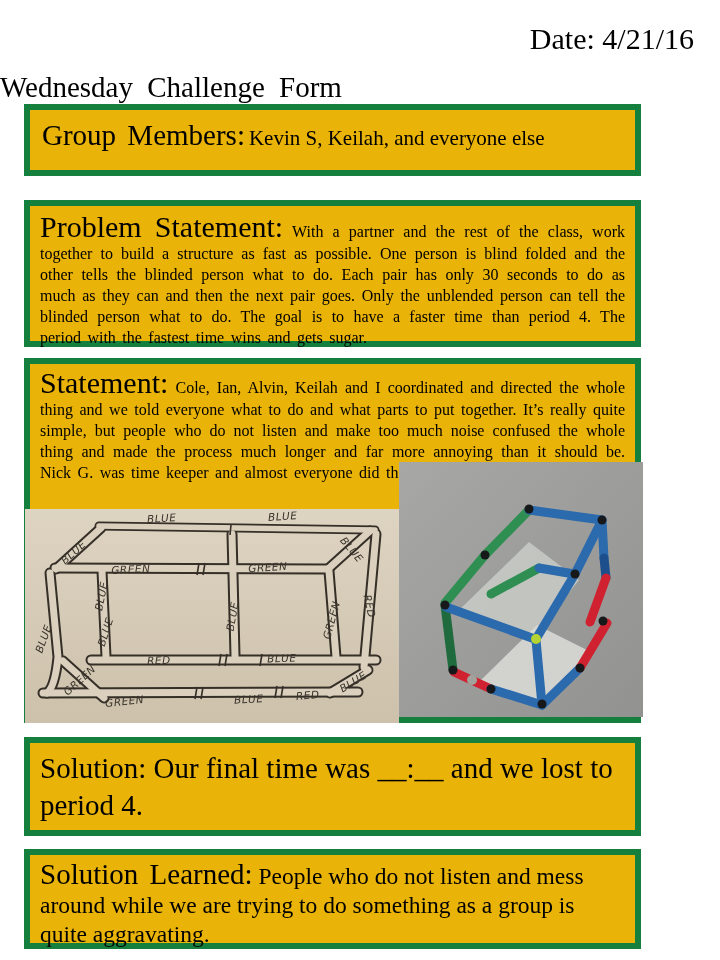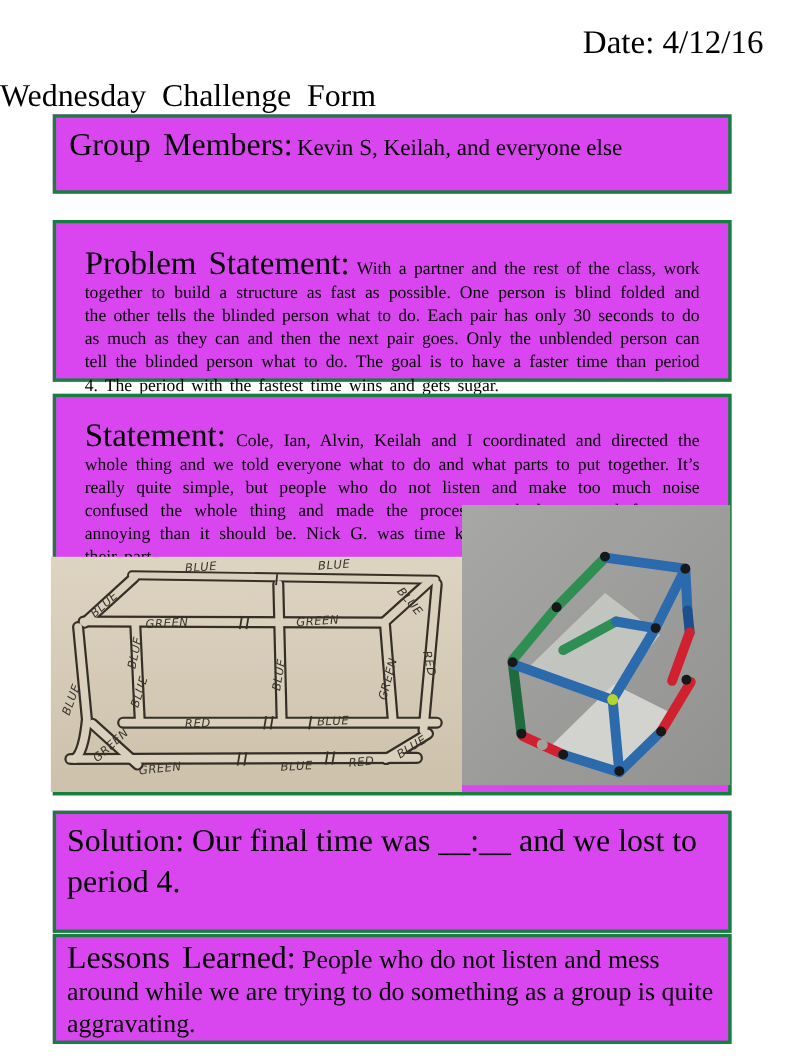--- a/index.html
+++ b/index.html
@@ -3,49 +3,49 @@
 <meta charset="utf-8">
 <style>
   html,body{margin:0;padding:0;}
   body{
     width:720px;height:960px;position:relative;background:#ffffff;
     font-family:"Liberation Serif", serif;color:#000;overflow:hidden;
   }
   .date{position:absolute;top:22px;right:26px;font-size:30px;}
   .title{position:absolute;top:71px;left:0;width:672px;
          font-size:29px;word-spacing:7px;}
-  .box{position:absolute;left:48px;width:617px;border:3px solid #15803d;
-       box-sizing:border-box;background:#d946ef;}
+  .box{position:absolute;left:24px;width:617px;border:6px solid #15803d;
+       box-sizing:border-box;background:#eab308;}
   #group-box{top:104px;height:72px;padding:9px 12px;}
   .h-xl{font-size:29px;word-spacing:4px;}
   .group-val{font-size:21px;}
   #problem-box{top:200px;height:147px;padding:4px 10px 0 10px;}
   #approach-box{top:358px;height:365px;padding:2px 10px 0 10px;}
-  .para{margin:16px;text-align:justify;font-size:16px;line-height:21px;word-spacing:2.5px;}
+  .para{margin:0;text-align:justify;font-size:16px;line-height:21px;word-spacing:2.5px;}
   .h-big{font-size:30px;line-height:33px;word-spacing:3px;}
-  #solution-box{top:737px;height:111px;padding:7px 10px;}
+  #solution-box{top:737px;height:99px;padding:7px 10px;}
   #solution-box .para2{margin:0;font-size:29px;line-height:37px;}
   #lessons-box{top:849px;height:100px;padding:5px 10px;}
   #lessons-box .para3{margin:0;font-size:23.5px;line-height:29px;}
   .sketch{position:absolute;left:-5px;top:145px;width:374px;height:214px;}
   .photo{position:absolute;left:369px;top:98px;width:244px;height:255px;}
   svg{display:block;}
   .sk-dark{fill:none;stroke:#352f27;stroke-width:11;stroke-linecap:round;stroke-linejoin:round;}
   .sk-dark.thin{stroke-width:9;}
   .sk-light{fill:none;stroke:#dad0bd;stroke-width:7;stroke-linecap:round;stroke-linejoin:round;}
   .sk-light.thin{stroke-width:5.5;}
   .sk-tick{fill:none;stroke:#352f27;stroke-width:1.6;}
   .sk-label{font-family:"DejaVu Sans", sans-serif;font-style:italic;font-size:10.5px;
             letter-spacing:0.5px;fill:#39332b;text-anchor:middle;}
   .rod{stroke-width:9;stroke-linecap:round;fill:none;}
 </style>
 </head>
 <body>
 
-<div class="date">Date: 4/12/16</div>
+<div class="date">Date: 4/21/16</div>
 <div class="title">Wednesday  Challenge  Form</div>
 
 <div class="box" id="group-box">
   <span class="h-xl">Group Members:</span>
   <span class="group-val">Kevin S, Keilah, and everyone else</span>
 </div>
 
 <div class="box" id="problem-box">
   <p class="para">
     <span class="h-big">Problem Statement:</span>
@@ -184,16 +184,16 @@
 
 <div class="box" id="solution-box">
   <p class="para2">
     <span>Solution:</span>
     <span>Our final time was __:__ and we lost to period 4.</span>
   </p>
 </div>
 
 <div class="box" id="lessons-box">
   <p class="para3">
-    <span class="h-xl">Lessons Learned:</span>
+    <span class="h-xl">Solution Learned:</span>
     <span>People who do not listen and mess around while we are trying to do something as a group is quite aggravating.</span>
   </p>
 </div>
 
 </body></html>

